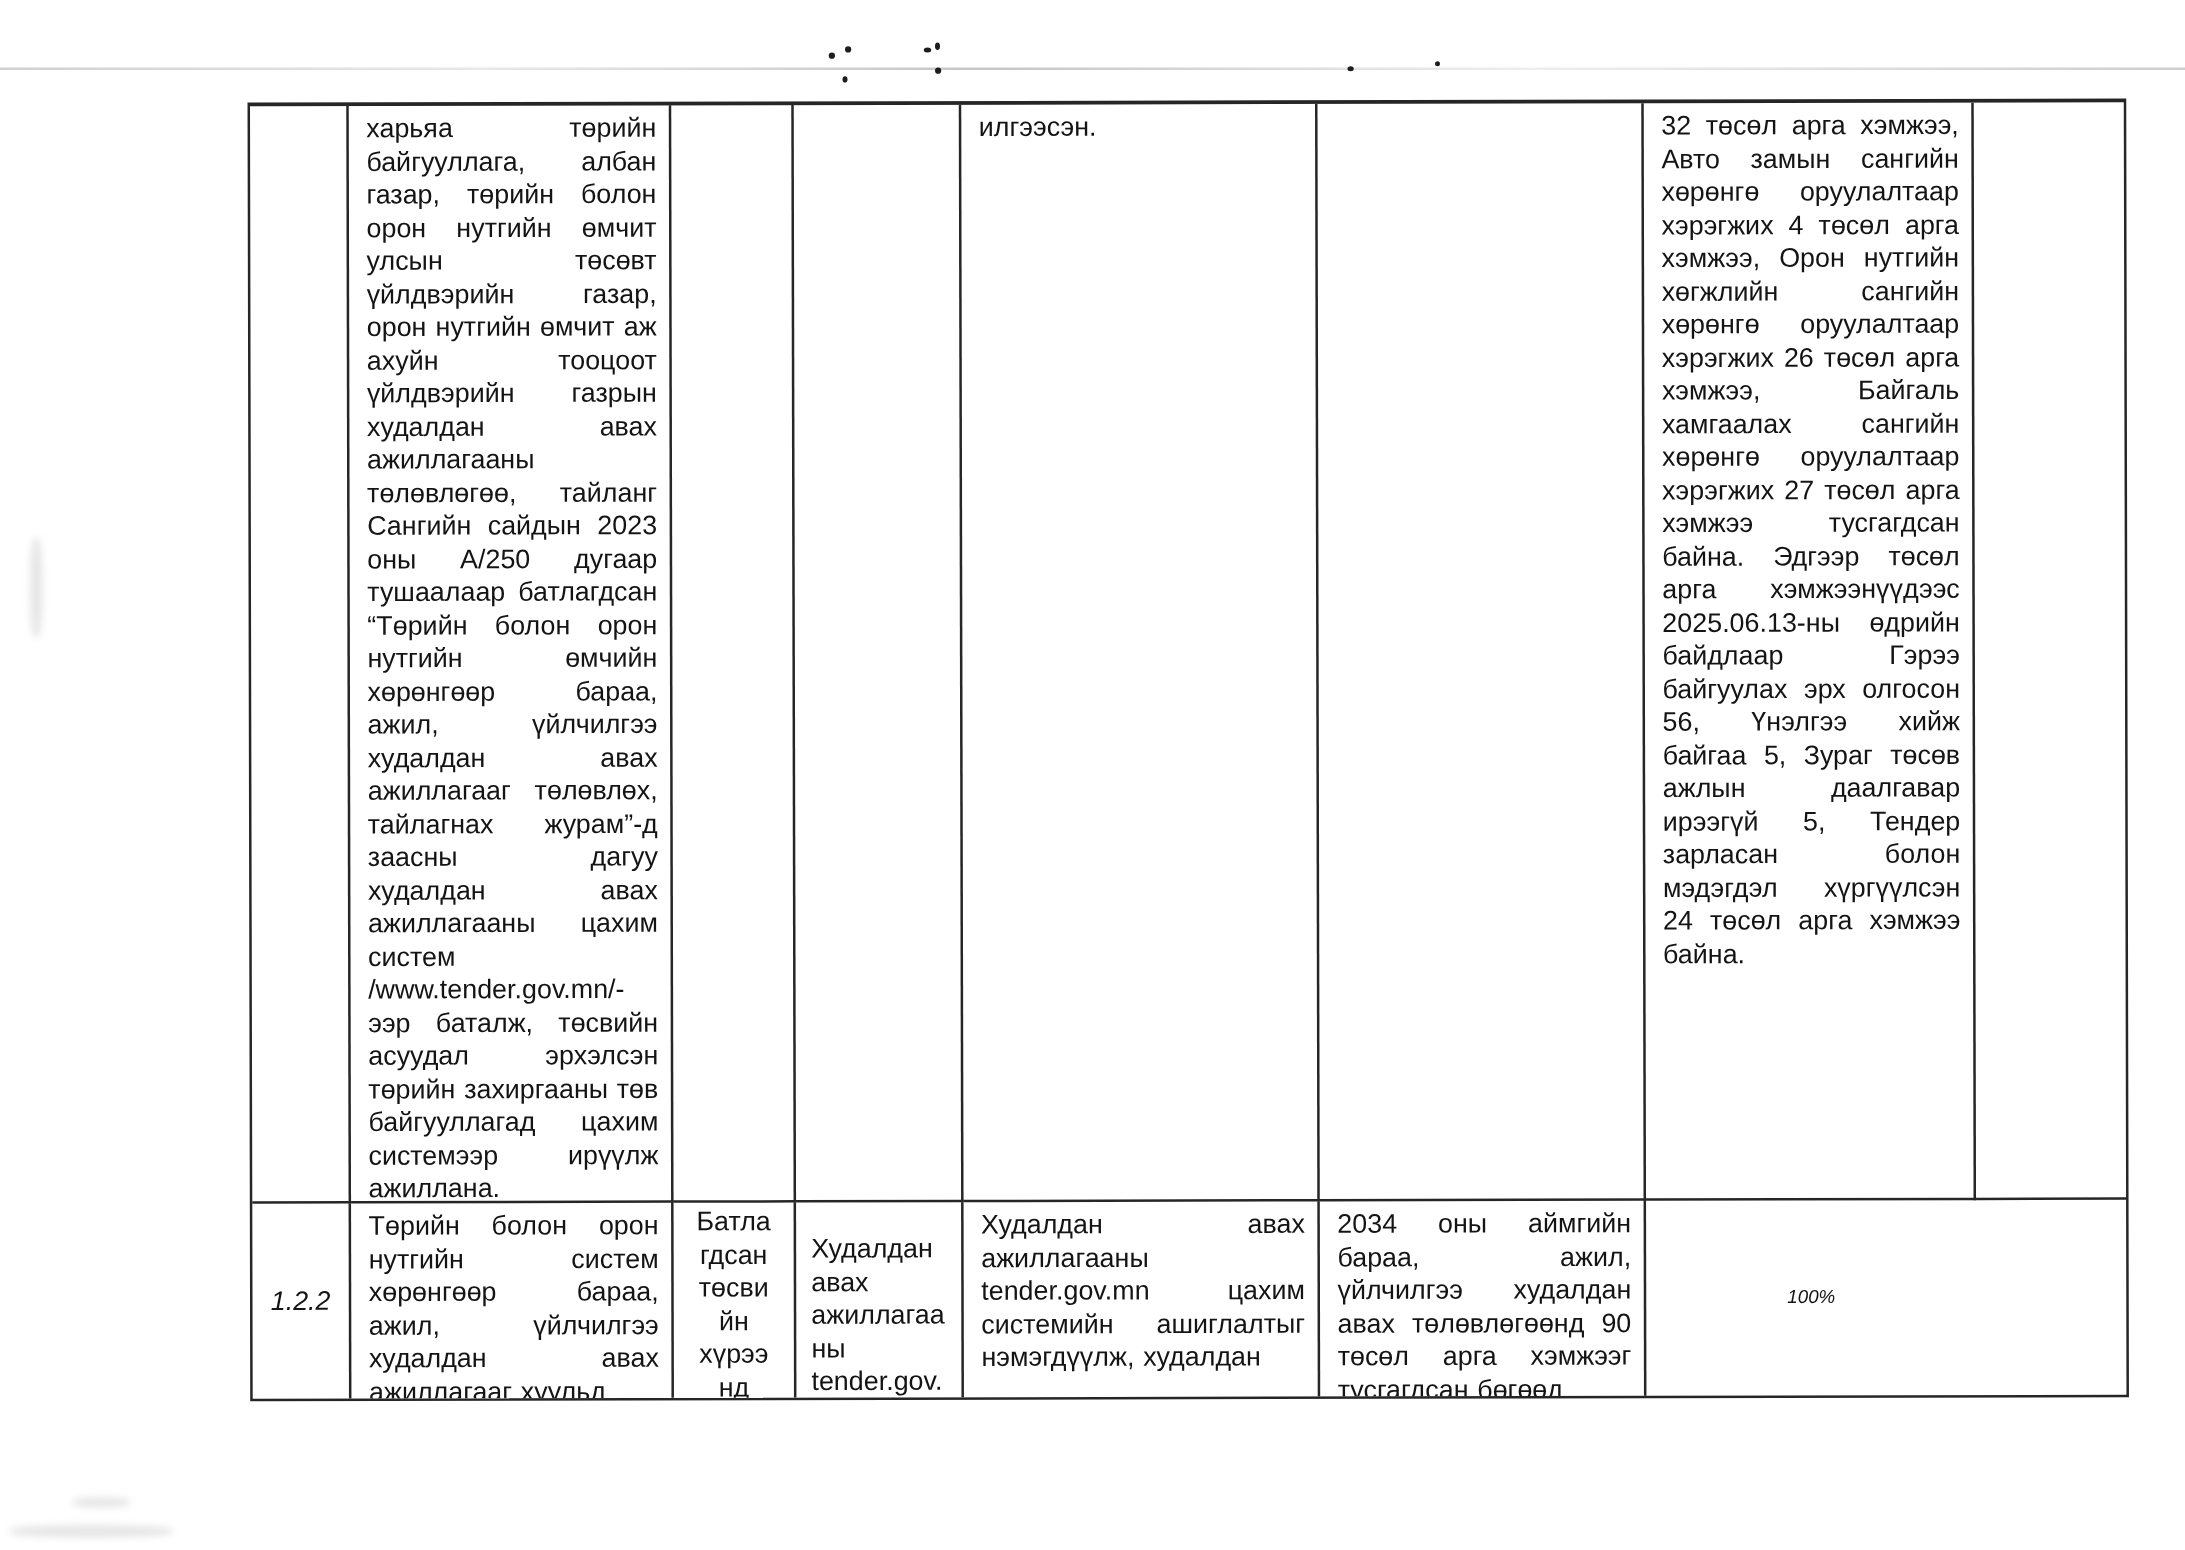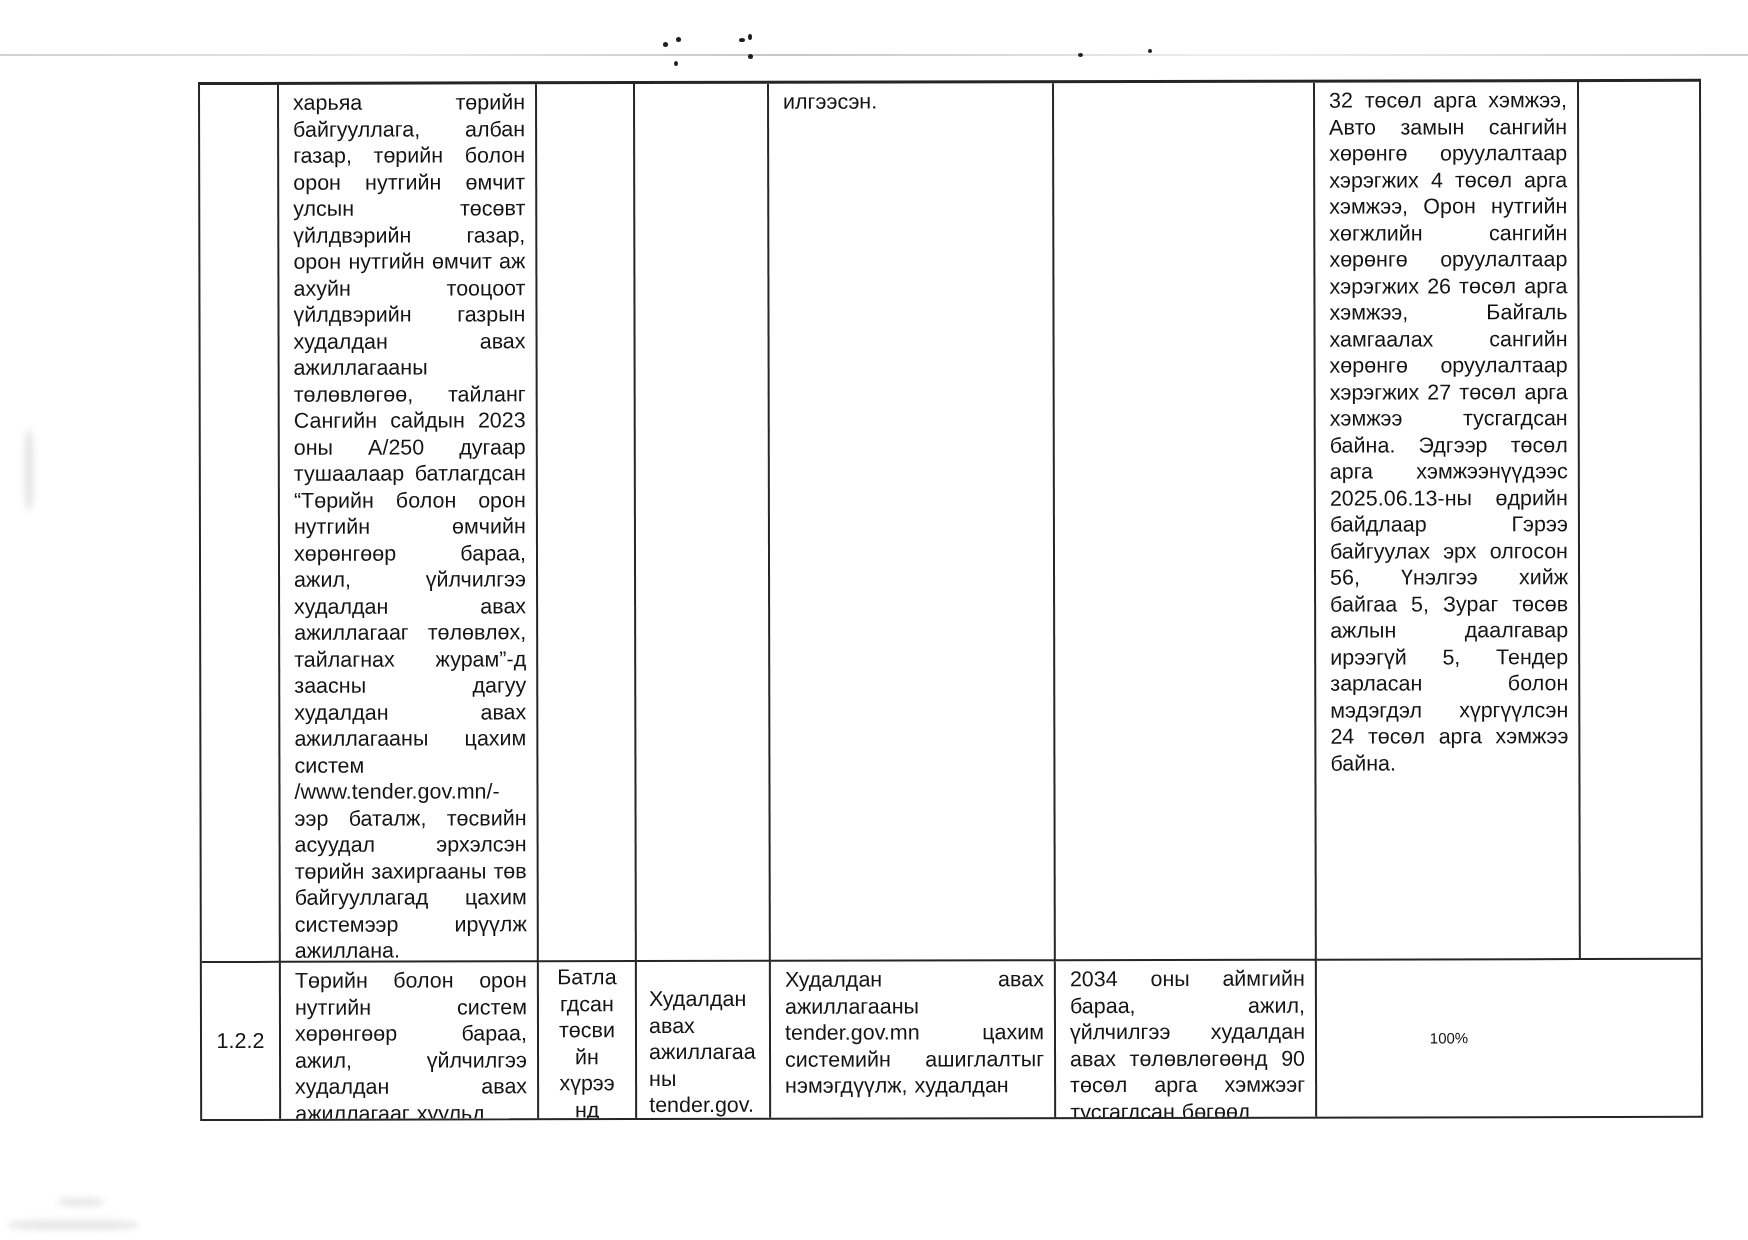--- a/index.html
+++ b/index.html
@@ -59,21 +59,21 @@
   .last-row{ border-bottom:none; }
   .justify{
     text-align:justify;
     text-align-last:left;
     overflow-wrap:anywhere;
     word-spacing:1px;
   }
   .prelines{ white-space:pre-line; }
   .mid{
     display:flex; align-items:center; justify-content:center;
-    text-align:left; padding:4px;
+    text-align:left; padding:4px;font-style:italic;
   }
   .budget-cell{ text-align:center; padding:2px 4px; }
   .indicator-cell{ padding:24px 6px 0 12px; }
   .pct-cell{ font-size:15px; }
 </style>
 </head>
 <body>
 
 <div class="page">
 

